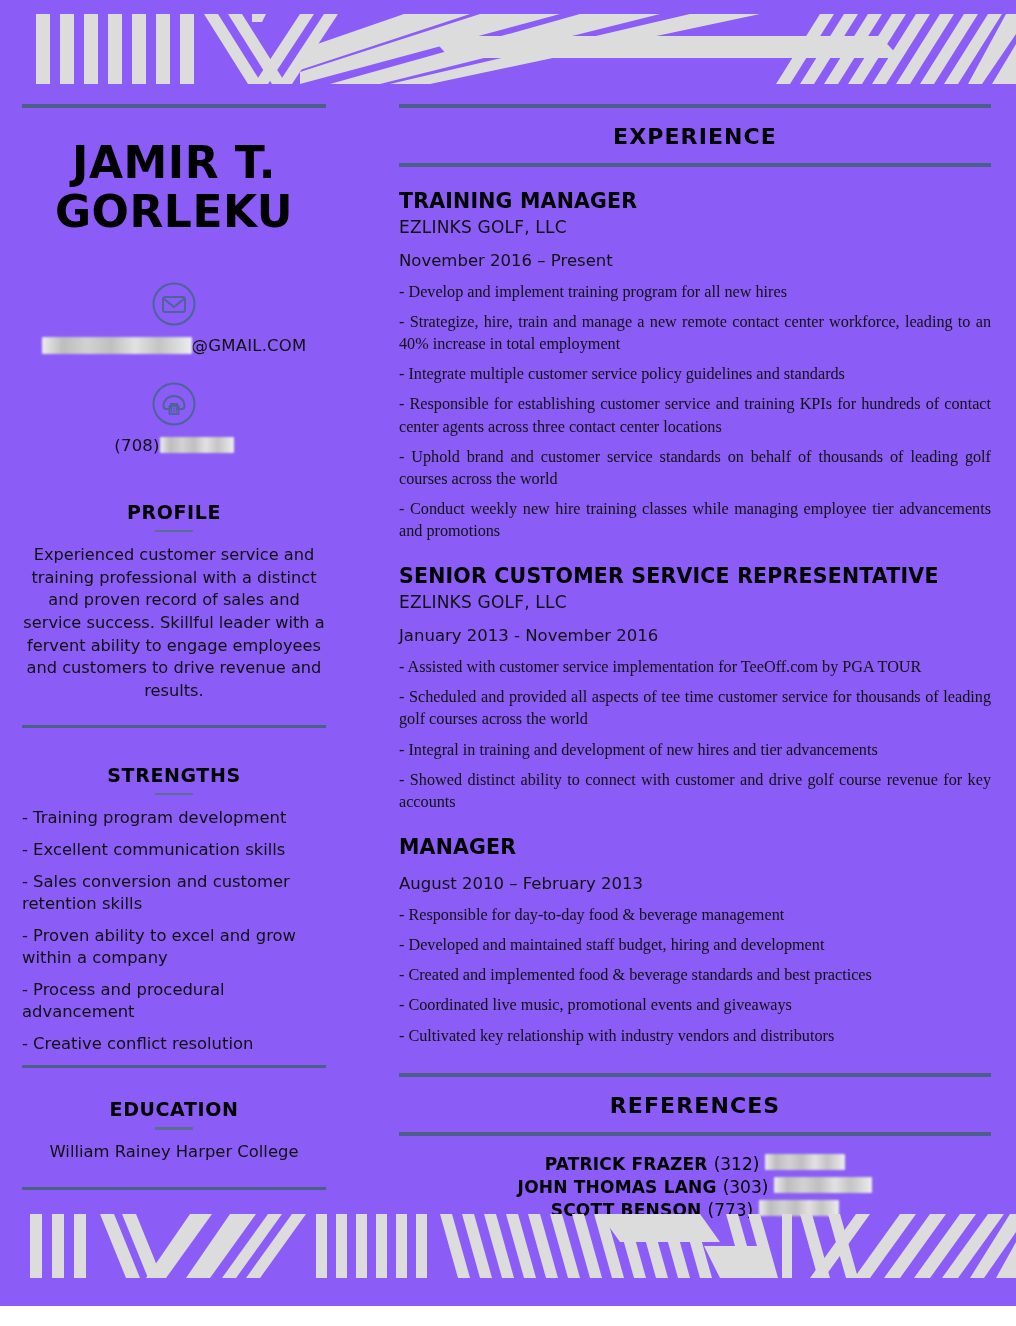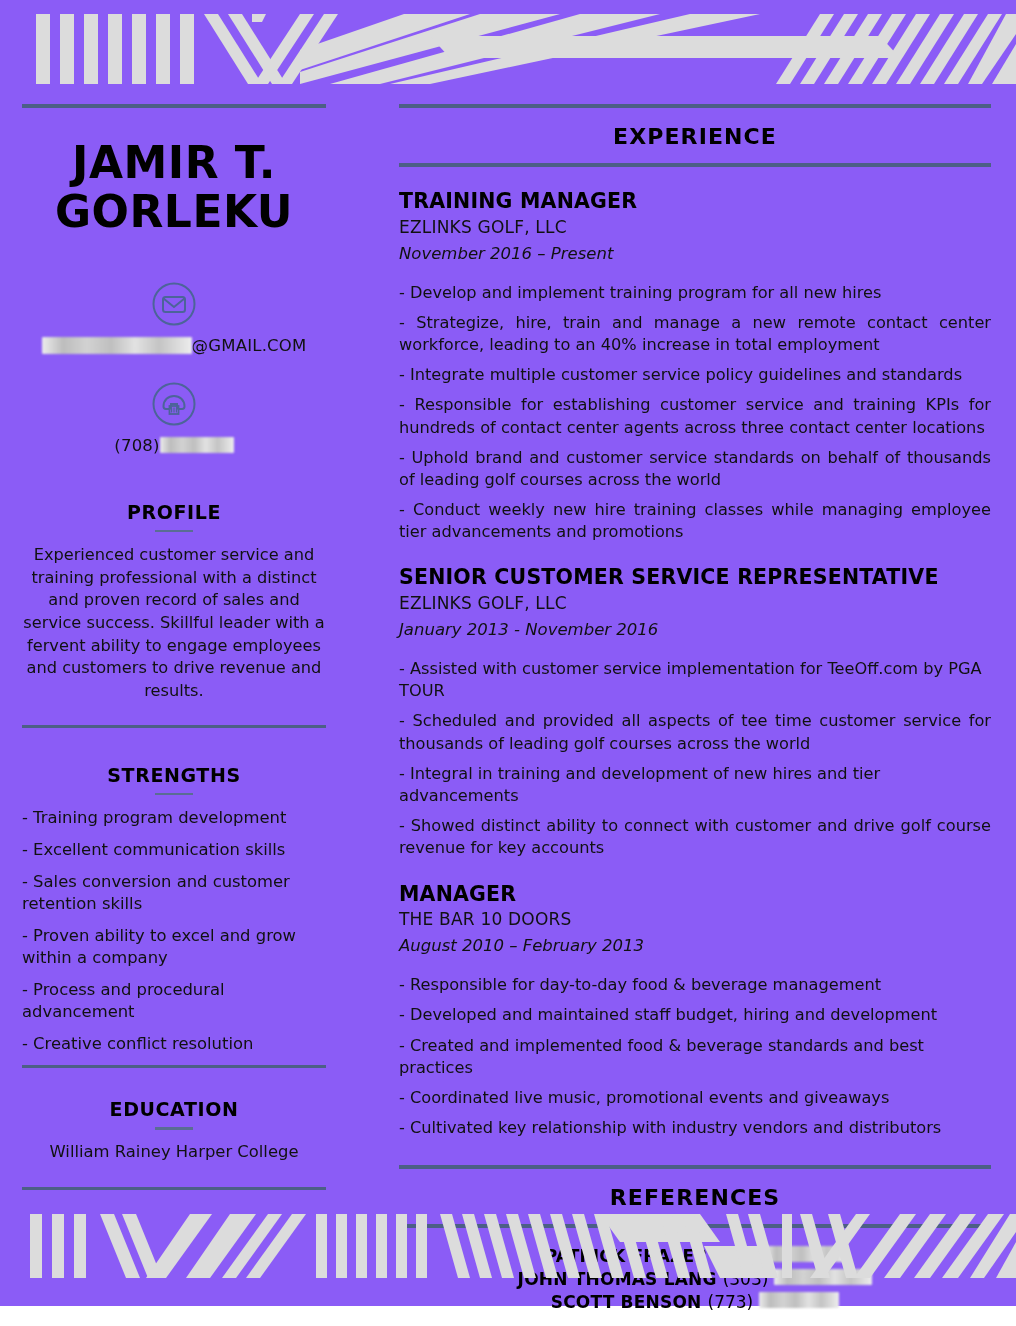--- a/index.html
+++ b/index.html
@@ -157,26 +157,25 @@
     color: #000;
     line-height: 1.2;
   }
   .job-company {
     font-size: 17px;
     color: #111;
     margin-top: 3px;
     letter-spacing: 0.2px;
   }
   .job-dates {
-    font-style: italic;
     font-size: 16.5px;
     color: #111;
-    margin-top: 7px;
-  }
-  .bullets { margin-top: 19px; }
+    margin-top: 14px;
+  }
+  .bullets { margin-top: 11px; font-family: Liberation Serif, serif; }
   .bullet {
     font-size: 16.2px;
     line-height: 1.37;
     color: #111;
     margin-bottom: 8px;
     text-align: justify;
   }
   .bullet.nojustify { text-align: left; }
 
   
@@ -341,21 +340,20 @@
           <div class="job-dates">January 2013 - November 2016</div>
           <div class="bullets">
             <div class="bullet nojustify">- Assisted with customer service implementation for TeeOff.com by PGA TOUR</div>
             <div class="bullet">- Scheduled and provided all aspects of tee time customer service for thousands of leading golf courses across the world</div>
             <div class="bullet nojustify">- Integral in training and development of new hires and tier advancements</div>
             <div class="bullet">- Showed distinct ability to connect with customer and drive golf course revenue for key accounts</div>
           </div>
         </div>
         <div class="job">
           <div class="job-title">MANAGER</div>
-          <div class="job-company">THE BAR 10 DOORS</div>
           <div class="job-dates">August 2010 – February 2013</div>
           <div class="bullets">
             <div class="bullet nojustify">- Responsible for day-to-day food &amp; beverage management</div>
             <div class="bullet nojustify">- Developed and maintained staff budget, hiring and development</div>
             <div class="bullet nojustify">- Created and implemented food &amp; beverage standards and best practices</div>
             <div class="bullet nojustify">- Coordinated live music, promotional events and giveaways</div>
             <div class="bullet nojustify">- Cultivated key relationship with industry vendors and distributors</div>
           </div>
         </div>
       </div>

